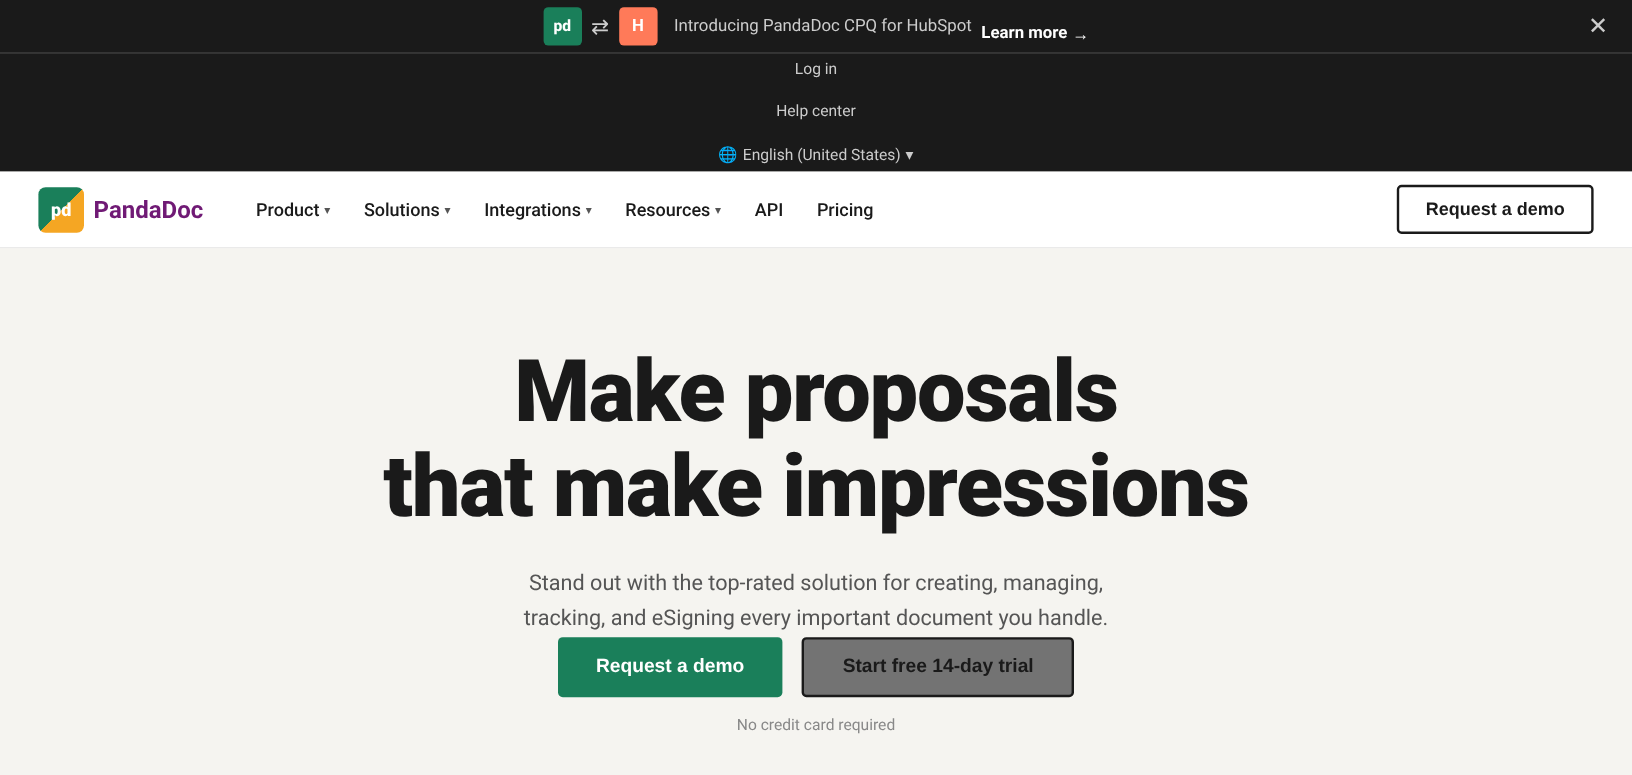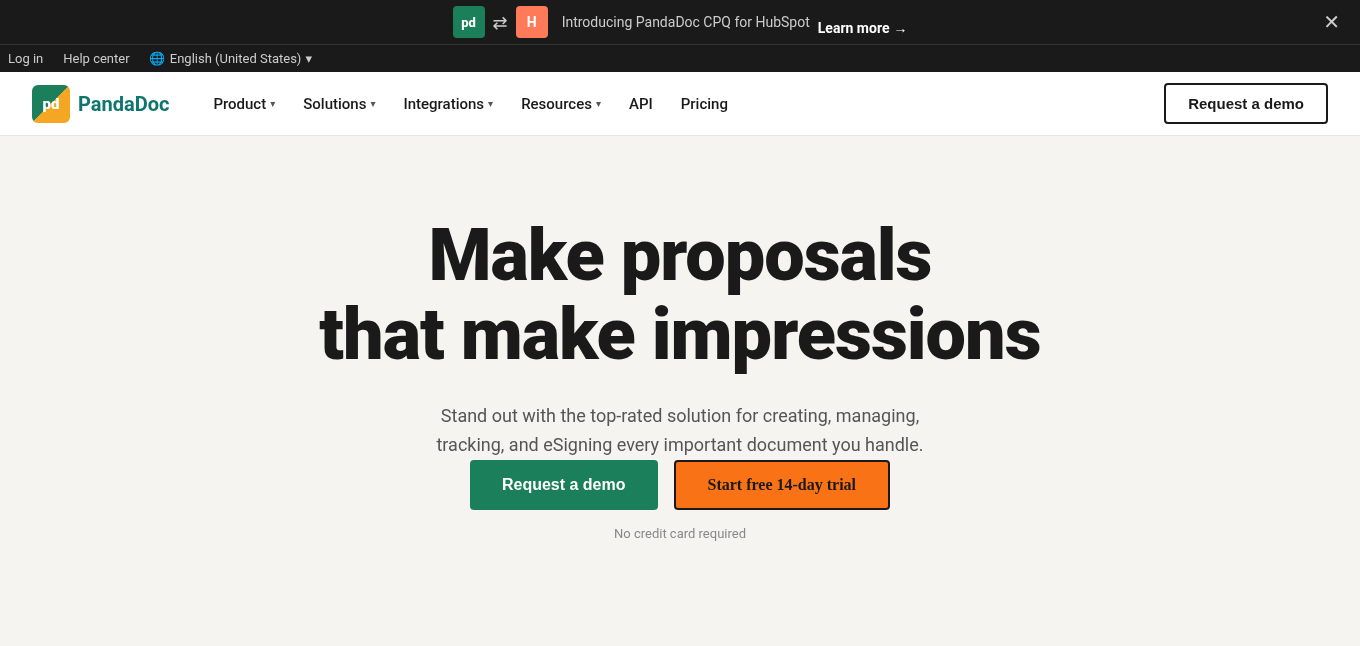--- a/index.html
+++ b/index.html
@@ -65,22 +65,23 @@
       line-height: 1;
     }
 
     
     .utility-bar {
       background: #1a1a1a;
       border-top: 1px solid #333;
       display: flex;
       justify-content: flex-start;
       align-items: center;
-      padding: 6px 8px;
+      padding: 6px 24px;
       gap: 20px;
+      flex-direction: column;
     }
     .utility-bar a, .utility-bar span {
       color: #ccc;
       font-size: 13px;
       text-decoration: none;
       cursor: pointer;
     }
     .lang-selector {
       display: flex; align-items: center; gap: 4px;
       color: #ccc; font-size: 13px; cursor: pointer;
@@ -101,21 +102,21 @@
       text-decoration: none; margin-right: 32px;
     }
     .pd-logo-main {
       width: 38px; height: 38px;
       background: linear-gradient(135deg, #1a7f5a 50%, #f5a623 50%);
       border-radius: 6px;
       display: flex; align-items: center; justify-content: center;
       font-weight: 900; color: #fff; font-size: 15px;
     }
     .logo-text {
-      font-size: 20px; font-weight: 700; color: #0f766e;
+      font-size: 20px; font-weight: 700; color: #701a75;
     }
     .nav-items {
       display: flex; align-items: center; gap: 4px; flex: 1;
     }
     .nav-item {
       display: flex; align-items: center; gap: 4px;
       padding: 8px 12px;
       font-size: 15px; font-weight: 500; color: #1a1a1a;
       cursor: pointer; border-radius: 4px;
       text-decoration: none;
@@ -170,28 +171,27 @@
     .btn-demo {
       background: #1a7f5a;
       color: #fff;
       font-size: 16px; font-weight: 700;
       padding: 16px 32px;
       border-radius: 4px;
       border: none;
       cursor: pointer;
     }
     .btn-trial {
-      background: #f97316;
+      background: #737373;
       color: #1a1a1a;
       font-size: 16px; font-weight: 600;
       padding: 14px 32px;
       border-radius: 4px;
       border: 2px solid #1a1a1a;
       cursor: pointer;
-      font-family: Liberation Serif, serif;
     }
     .no-cc {
       font-size: 13px;
       color: #888;
     }
   </style>
 </head>
 <body>
 
 <div class="announcement-bar">

